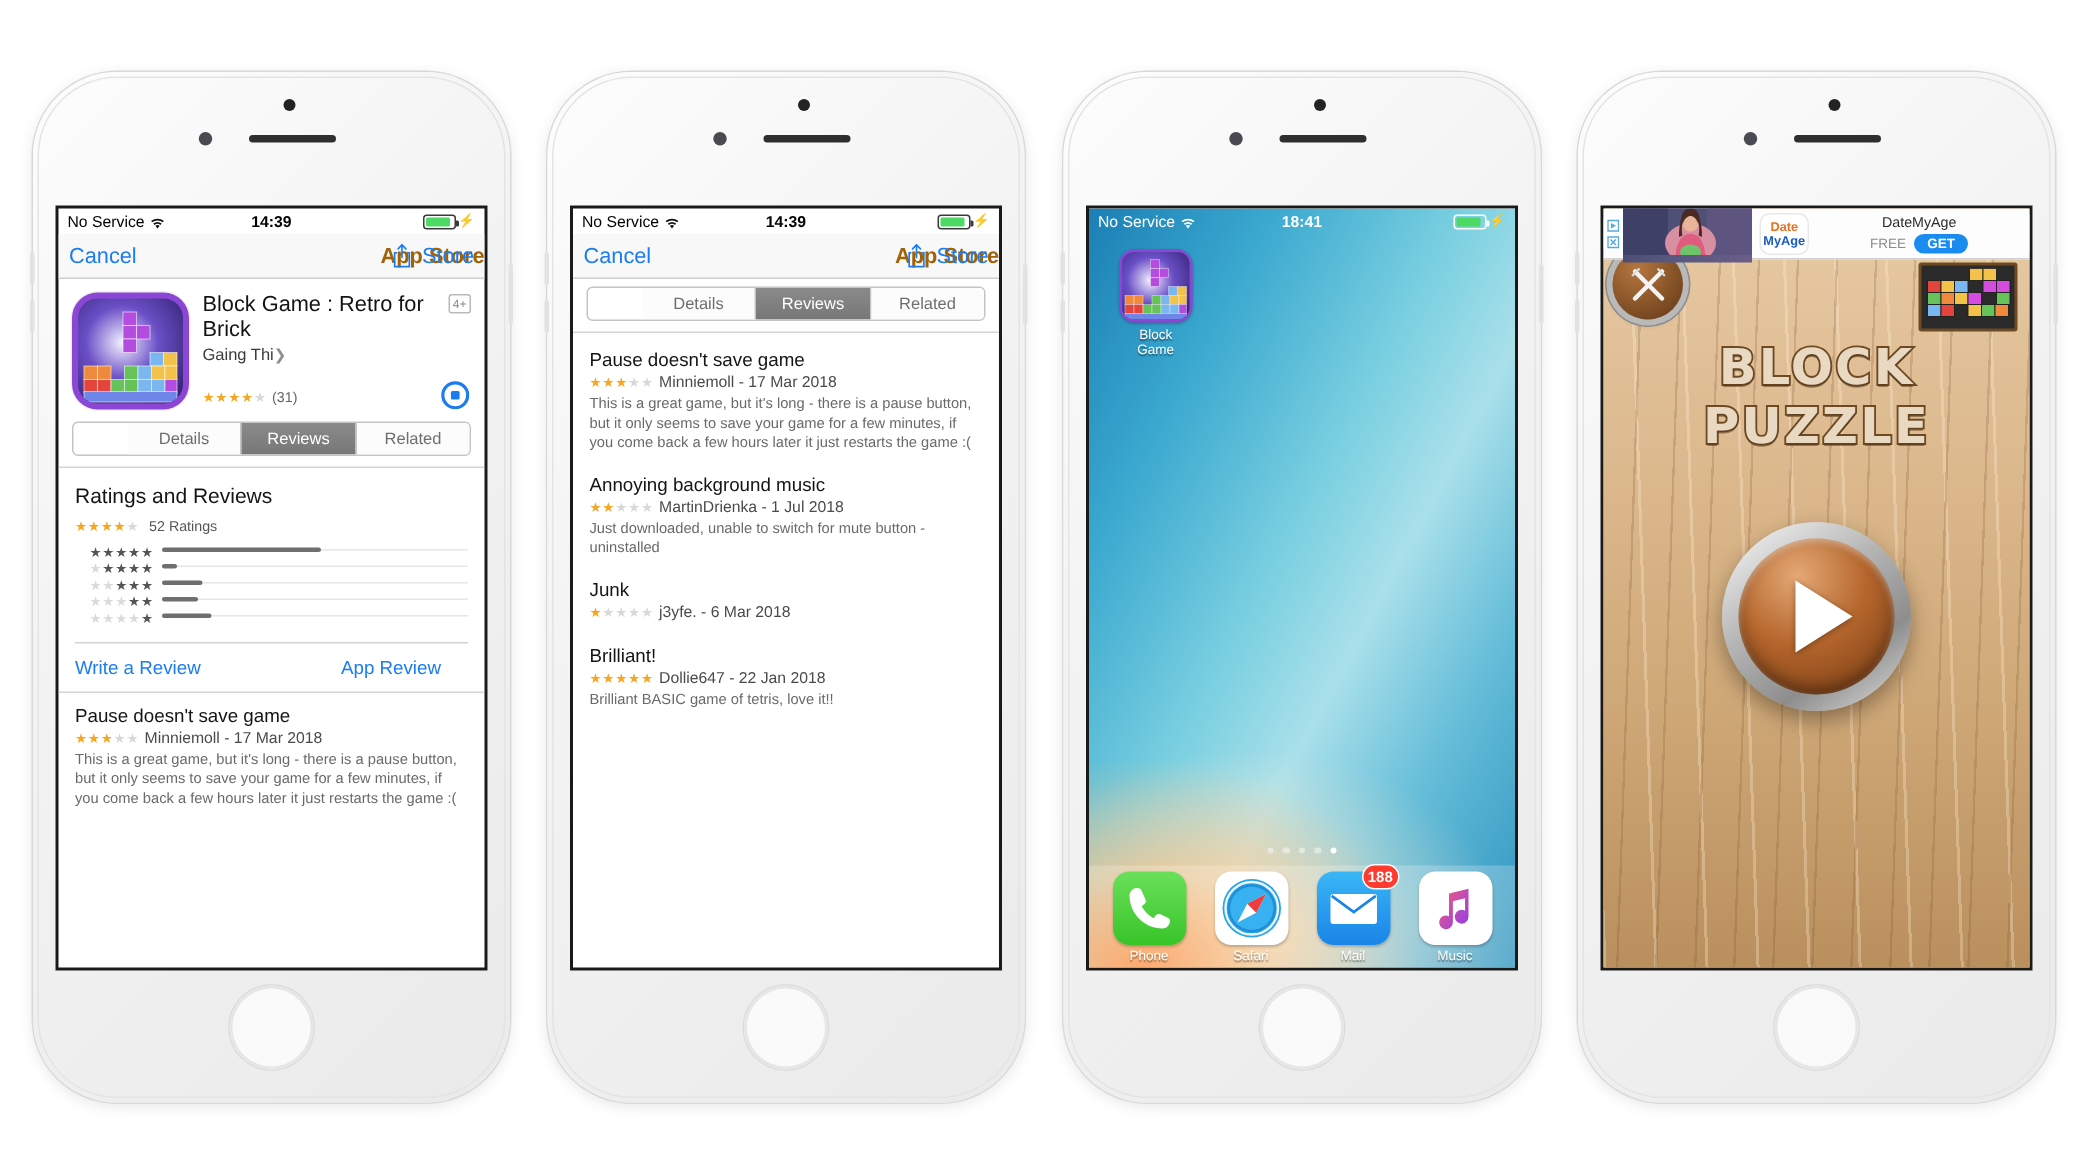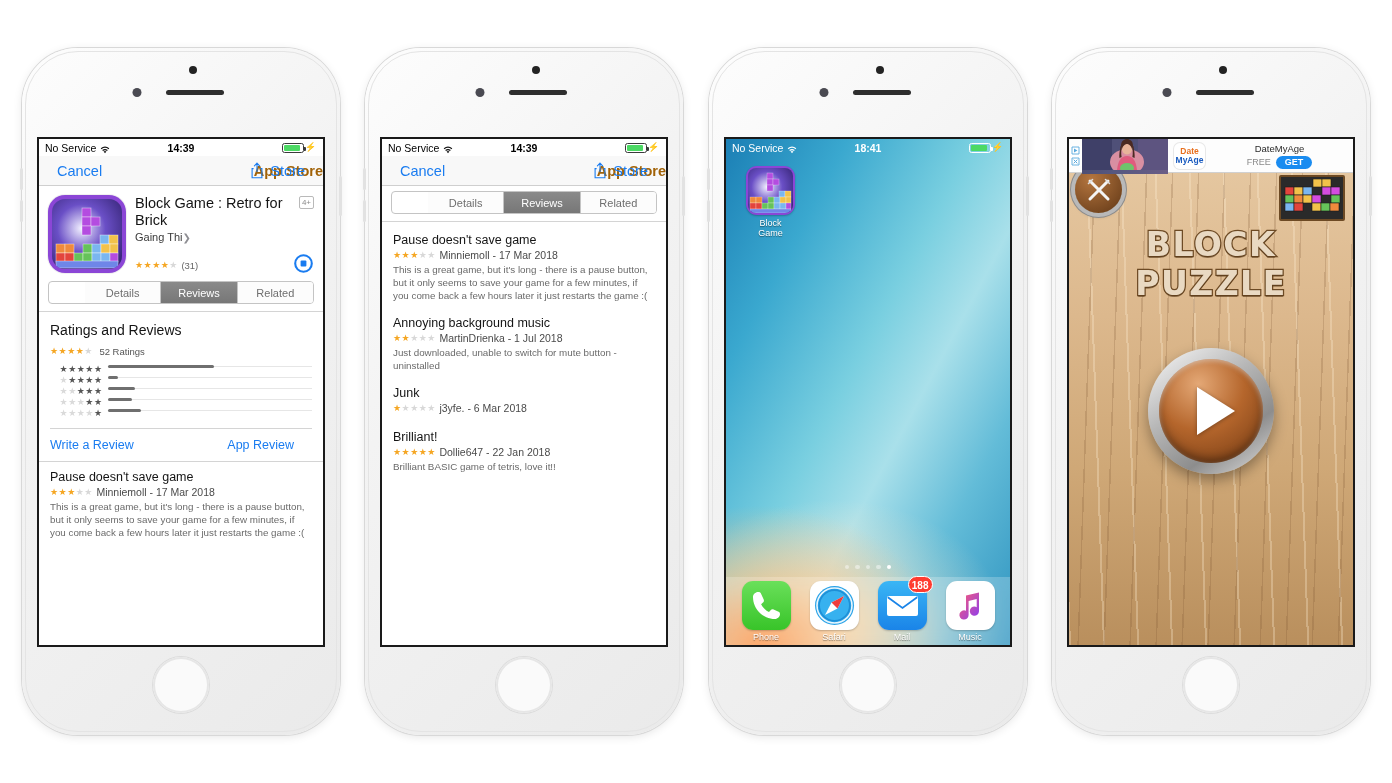--- a/index.html
+++ b/index.html
@@ -44,21 +44,21 @@
                   background:#3a3a3a;border-radius:0 1px 1px 0;}
   .battery i{display:block;height:100%;background:#4cd964;border-radius:1px;}
   .bolt{font-size:9px;line-height:1;color:#2b2b2b;}
   .sb-white{color:#fff;}
   .sb-white .battery{border-color:#fff;}
   .sb-white .battery::after{background:#fff;}
   .sb-white .bolt{color:#fff;}
 
   
   .navbar{height:30px;background:#f8f8f8;border-bottom:1px solid #cfcfcf;
-          display:flex;align-items:center;padding:0 18px;position:relative;box-sizing:border-box;gap:40px;}
+          display:flex;align-items:center;padding:0 7px;position:relative;box-sizing:border-box;gap:40px;}
   .nav-cancel{color:#1a7cf0;font-size:14.5px;}
   .nav-title{position:absolute;left:0;right:0;text-align:right;font-size:14.5px;
              font-weight:bold;color:#a16207;}
   .nav-right{margin-left:auto;display:flex;align-items:center;gap:6px;z-index:2;}
   .nav-store{color:#1a7cf0;font-size:14.5px;}
   .share-icon{width:14px;height:17px;}
 
   
   .apphead{display:flex;padding:9px 9px 4px 9px;gap:9px;}
   .appicon{width:78px;height:78px;border-radius:17px;flex:0 0 auto;overflow:hidden;

